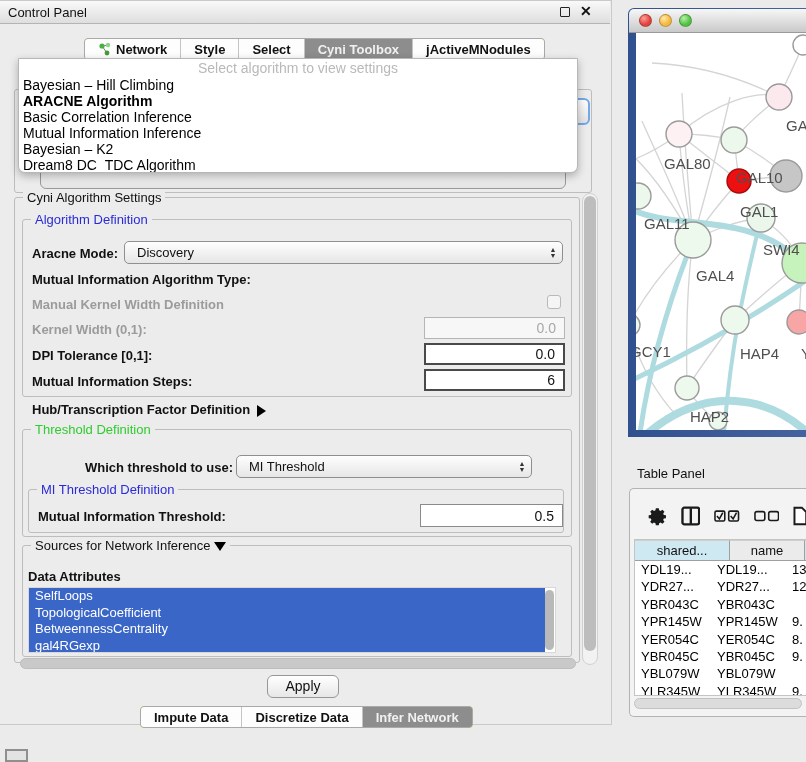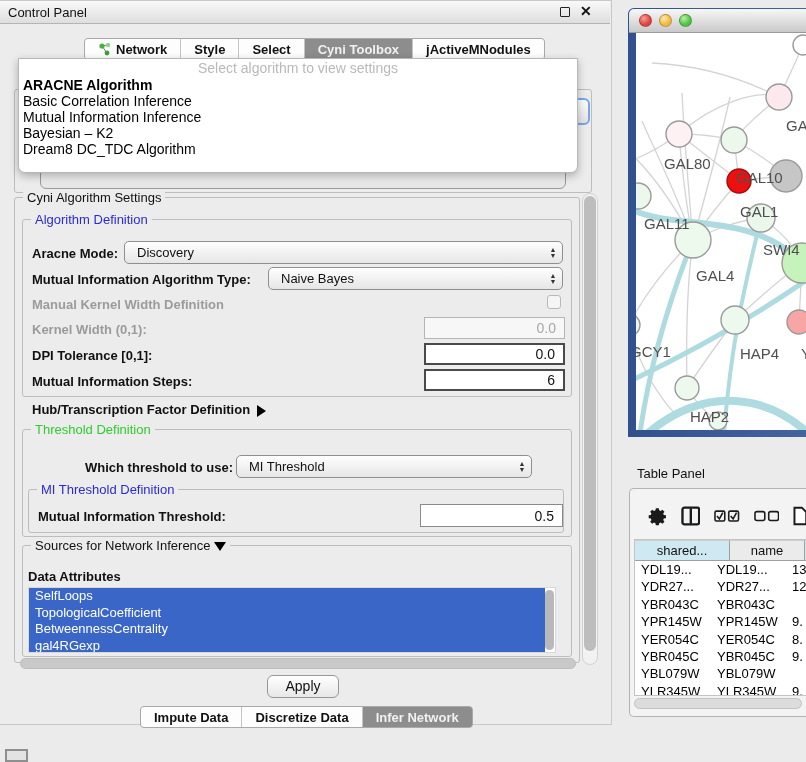--- a/index.html
+++ b/index.html
@@ -121,20 +121,21 @@
         </div>
       </div>
 
     <div class="abs ghost-group"></div>
     <div class="abs ghost-combo"></div>
     <div class="abs ghost-spinner"></div>
 
     <div class="abs popup">
       <div class="popup-header">Select algorithm to view settings</div>
       <div id="popup-items">
+          <div class="popup-item">Bayesian – Hill Climbing</div>
           <div class="popup-item bold">ARACNE Algorithm</div>
           <div class="popup-item">Basic Correlation Inference</div>
           <div class="popup-item">Mutual Information Inference</div>
           <div class="popup-item">Bayesian – K2</div>
           <div class="popup-item">Dream8 DC_TDC Algorithm</div>
         </div>
     </div>
 
     <div class="abs group" style="left:14px; top:196px; width:566px; height:466px;">
       <span class="group-title" style="color:#111;">Cyni Algorithm Settings</span>
@@ -147,27 +148,20 @@
     <span class="abs lbl" style="left:32px; top:245px;">Aracne Mode:</span>
     <div class="abs combo" style="left:124px; top:240px; width:439px; height:23px;">
       <span class="val">Discovery</span>
       <span class="spin">
           <span>▲</span>
           <span>▼</span>
         </span>
     </div>
 
     <span class="abs lbl" style="left:32px; top:271px;">Mutual Information Algorithm Type:</span>
-    <div class="abs combo" style="left:268px; top:266px; width:295px; height:23px;">
-      <span class="val">Naive Bayes</span>
-      <span class="spin">
-          <span>▲</span>
-          <span>▼</span>
-        </span>
-    </div>
 
     <span class="abs lbl dis" style="left:32px; top:296px;">Manual Kernel Width Definition</span>
     <div class="abs checkbox" style="left:547px; top:294px;"></div>
 
     <span class="abs lbl dis" style="left:32px; top:321px;">Kernel Width (0,1):</span>
     <div class="abs tfield dis" style="left:424px; top:316px; width:141px; height:22px;">
         <span>0.0</span>
       </div>
 
     <span class="abs lbl" style="left:32px; top:347px;">DPI Tolerance [0,1]:</span>

